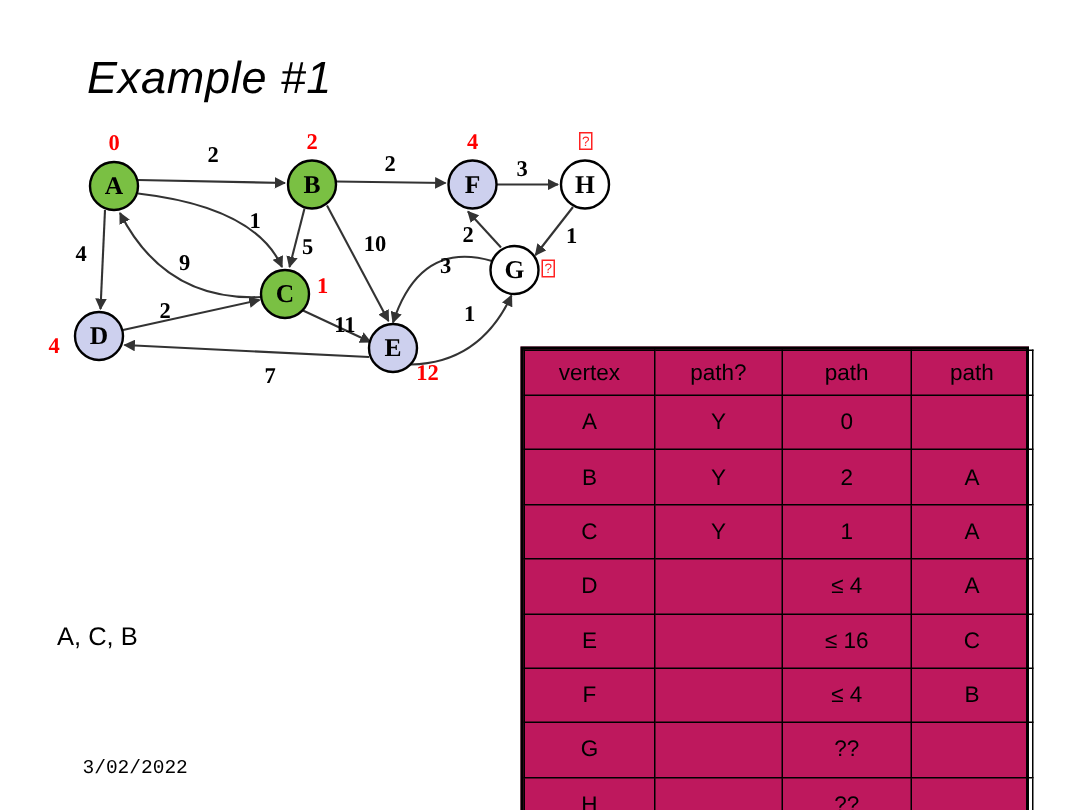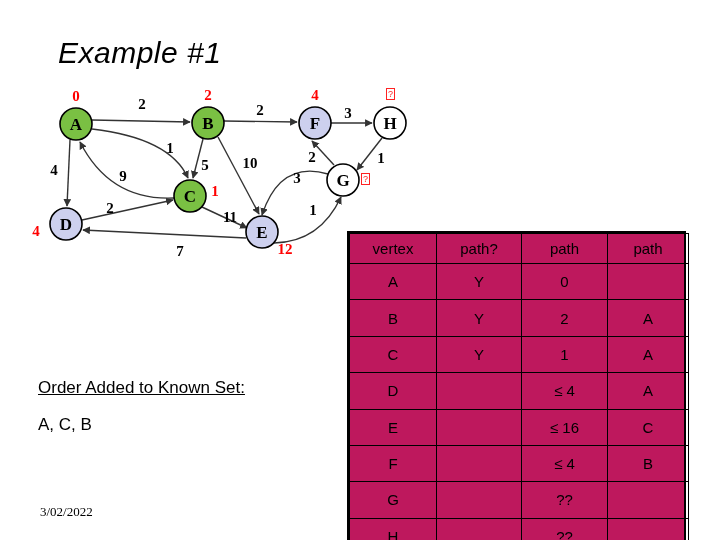--- a/index.html
+++ b/index.html
@@ -141,23 +141,23 @@
   }
   #dijkstra-table th { font-weight: normal; }
   .col-vertex { width: 86px; }
   .col-known  { width: 84px; }
   .col-cost   { width: 85px; }
   .col-path   { width: 80px; margin-top: 19px; }
 
   
   #footer-date {
     position: absolute;
-    left: 40px;
+    left: 55px;
     top: 504px;
-    font-family: Liberation Serif, serif;
+    font-family: Liberation Mono, monospace;
     font-size: 13px;
     color: #000000;
   }
   #footer-page {
     position: absolute;
     left: 676px;
     top: 506px;
     font-family: "Liberation Serif", serif;
     font-size: 13px;
     color: #be185d;
@@ -277,21 +277,20 @@
           <circle class="node-circle node-white" cx="390" cy="123" r="16"></circle>
           <text class="node-letter" x="390" y="123">H</text>
         </g>
       </g>
     </svg>
 
     <div class="tofu" style="left:361px; top:173px;">?</div>
     <div class="tofu" style="left:386px; top:88px;">?</div>
   </div>
 
-  <div id="known-heading">Order Added to Known Set:</div>
   <div id="known-order">A, C, B</div>
 
   <div id="dijkstra-table-wrap">
     <table id="dijkstra-table">
       <thead>
         <tr>
           <th class="col-vertex">vertex</th>
           <th class="col-known">path?</th>
           <th class="col-cost">path</th>
           <th class="col-path">path</th>

